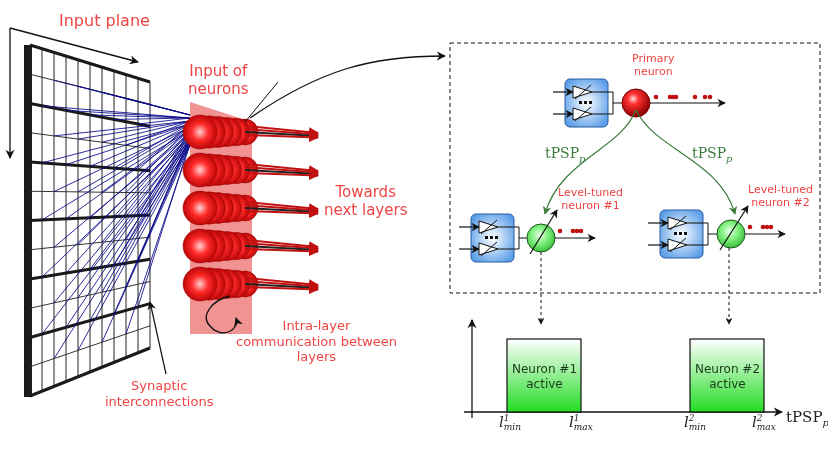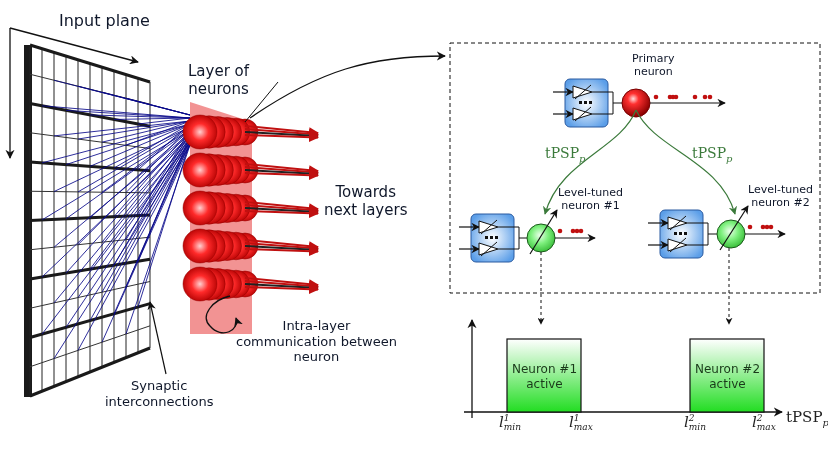--- a/index.html
+++ b/index.html
@@ -1,18 +1,18 @@
 <!DOCTYPE html>
 <html><head>
 <meta charset="utf-8">
 <style>
   html, body { margin: 0; padding: 0; background: #ffffff; }
   body { width: 828px; height: 450px; position: relative; overflow: hidden; font-family: "DejaVu Sans", sans-serif; }
   #stage { position: absolute; left: 0; top: 0; width: 828px; height: 450px; }
-  .lbl { position: absolute; color: #0f172a; font-family: "DejaVu Sans", sans-serif; line-height: 1.2; white-space: pre; }
+  .lbl { position: absolute; color: #ef4444; font-family: "DejaVu Sans", sans-serif; line-height: 1.2; white-space: pre; }
   .center { text-align: center; }
   .serif { font-family: "DejaVu Serif", serif; text-align: right; }
   .green-text { color: #3b7a3b; }
   .box-text { position: absolute; text-align: center; font-size: 12px; color: #1a3a1a; line-height: 1.25; white-space: pre; }
   .axis-label { position: absolute; font-family: "DejaVu Serif", serif; font-style: italic; font-size: 15px; color: #222; }
   .axis-label sup, .axis-label sub { font-size: 9px; }
 </style>
 </head>
 <body>
 
@@ -293,27 +293,27 @@
 
   <path d="M472,418 L472,320" stroke="#111" stroke-width="1.3" fill="none" marker-end="url(#arrowBlack)"></path>
   <path d="M464,412 L782,412" stroke="#111" stroke-width="1.3" fill="none" marker-end="url(#arrowBlack)"></path>
   <g id="barsGroup">
       <rect x="507" y="339" width="74" height="73" fill="url(#gradBar)" stroke="#111" stroke-width="1.2"></rect>
       <rect x="690" y="339" width="74" height="73" fill="url(#gradBar)" stroke="#111" stroke-width="1.2"></rect>
     </g>
 </svg>
 
 <div class="lbl" style="left:59px; top:11px; font-size:16px;">Input plane</div>
-<div class="lbl center" style="left:188px; top:62px; font-size:15px;">Layer of
+<div class="lbl center" style="left:188px; top:62px; font-size:15px;">Input of
 neurons</div>
 <div class="lbl center" style="left:324px; top:183px; font-size:15px;">Towards
 next layers</div>
 <div class="lbl center" style="left:236px; top:318px; font-size:13px;">Intra-layer
 communication between
-neuron</div>
+layers</div>
 <div class="lbl center" style="left:105px; top:378px; font-size:13px;">Synaptic
 interconnections</div>
 
 <div class="lbl center" style="left:625px; top:52px; font-size:11px;margin-left:7px;">Primary
 neuron</div>
 <div class="lbl serif green-text" style="left:545px; top:145px; font-size:14px;"><span>tPSP</span><sub style="font-style:italic;font-size:10px;">p</sub></div>
 <div class="lbl serif green-text" style="left:692px; top:145px; font-size:14px;"><span>tPSP</span><sub style="font-style:italic;font-size:10px;">p</sub></div>
 <div class="lbl center" style="left:558px; top:186px; font-size:11px;">Level-tuned
 neuron #1</div>
 <div class="lbl center" style="left:748px; top:183px; font-size:11px;">Level-tuned

